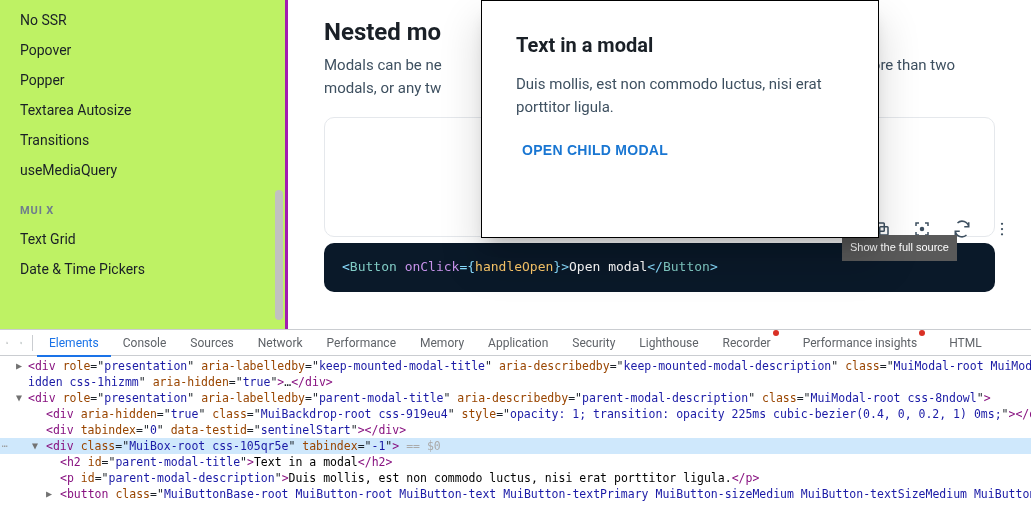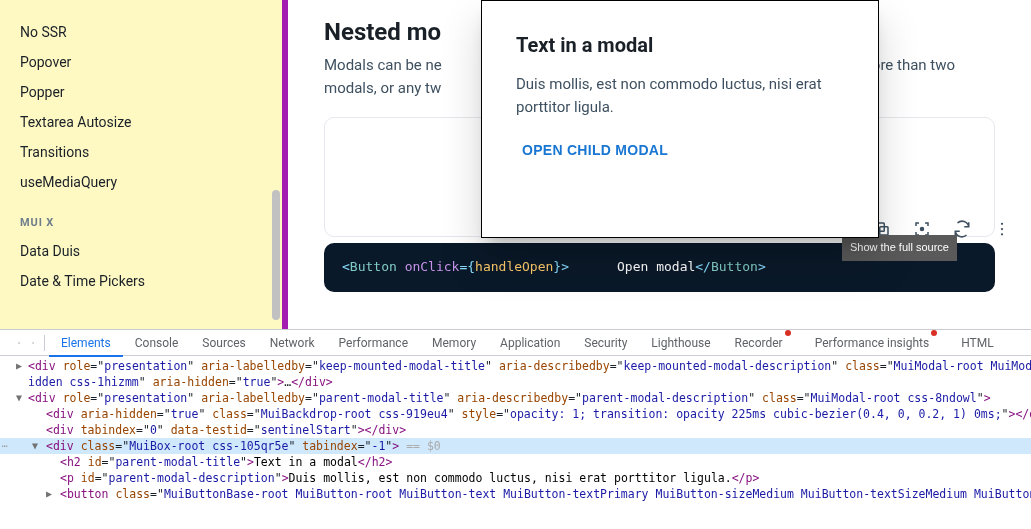--- a/index.html
+++ b/index.html
@@ -1,47 +1,47 @@
 <!DOCTYPE html>
 <html><head>
 <meta charset="utf-8">
 <style>
 * { box-sizing: border-box; margin: 0; padding: 0; }
 body { font-family: -apple-system, BlinkMacSystemFont, "Segoe UI", Roboto, sans-serif; font-size: 14px; color: #1a2027; overflow: hidden; width: 1031px; height: 529px; }
 
 .top-app { display: flex; height: 329px; background: #fff; position: relative; }
-.sidebar { width: 288px; background: #fef9c3; border-right: 6px solid #a21caf; padding: 16px 8px; overflow-y: auto; position: relative; }
+.sidebar { width: 288px; background: #bef264; border-right: 3px solid #a21caf; padding: 4px 8px; overflow-y: auto; position: relative; }
 .sidebar-scrollbar { position: absolute; right: 2px; top: 190px; width: 8px; height: 130px; background: #c1c1c1; border-radius: 4px; }
 .sidebar-item { padding: 6px 12px; font-size: 14px; color: #1a2027; cursor: pointer; border-radius: 6px; margin: 2px 0; }
 .sidebar-heading { padding: 18px 12px 6px; font-size: 11px; font-weight: 700; color: #6f7e8c; letter-spacing: 0.08em; }
 
 .main { flex: 1; padding: 0 36px; position: relative; overflow: hidden; }
 .page-title { font-size: 24px; font-weight: 700; margin-top: 18px; color: #1a2027; }
 .page-desc { font-size: 15px; color: #3e5060; margin-top: 8px; line-height: 1.5; }
 .demo-box { border: 1px solid #e5e8ec; border-radius: 10px; margin-top: 18px; height: 120px; }
 
 .toolbar { position: absolute; right: 20px; top: 220px; display: flex; gap: 22px; align-items: center; }
 .toolbar-icon { width: 18px; height: 18px; color: #3e5060; cursor: pointer; }
 
 .code-block { background: #0a1929; border-radius: 10px; margin-top: 6px; padding: 14px 18px; font-family: Consolas, Monaco, monospace; font-size: 13px; line-height: 1.6; position: relative; }
 .code-line { white-space: pre; color: #b2bac2; }
 .tok-tag { color: #80cbc4; }
 .tok-attr { color: #c792ea; }
 .tok-brace { color: #89ddff; }
 .tok-fn { color: #ffcb6b; }
-.tok-txt { color: #fff; margin-left: 48px; }
+.tok-txt { color: #fff; }
 .tooltip { position: absolute; right: 38px; top: -8px; background: #5a5a5a; color: #fff; font-size: 11px; padding: 4px 8px; border-radius: 0; font-family: -apple-system, sans-serif; }
 
 .modal-overlay { position: absolute; left: 481px; top: 0; width: 398px; height: 238px; background: #fff; box-shadow: 0 11px 15px -7px rgba(0,0,0,.2), 0 24px 38px 3px rgba(0,0,0,.14); padding: 32px 34px 24px; z-index: 10; border: 1px solid #000; }
 .modal-title { font-size: 20px; font-weight: 700; color: #1a2027; }
 .modal-desc { font-size: 15px; color: #3e5060; margin-top: 16px; line-height: 1.5; }
 .modal-btn { margin-top: 16px; color: #1976d2; font-weight: 600; font-size: 14px; letter-spacing: 0.02em; background: none; border: none; cursor: pointer; padding: 8px 6px; }
 
 .devtools { height: 200px; border-top: 1px solid #cacdd1; display: flex; flex-direction: column; font-size: 12px; background: #fff; }
-.dt-tabs { display: flex; align-items: center; height: 26px; border-bottom: 1px solid #cacdd1; padding: 0 12px; gap: 0; }
+.dt-tabs { display: flex; align-items: center; height: 26px; border-bottom: 1px solid #cacdd1; padding: 0 0; gap: 0; }
 .dt-tab { padding: 0 12px; height: 26px; line-height: 26px; color: #5f6368; cursor: pointer; font-size: 12px; position: relative; }
 .dt-tab.active { color: #1a73e8; }
 .dt-tab.active::after { content: ""; position: absolute; bottom: -1px; left: 0; right: 0; height: 2px; background: #1a73e8; }
 .dt-tab-icon { width: 14px; height: 14px; padding: 0 6px; display: flex; align-items: center; color: #5f6368; }
 .dt-beta { width: 6px; height: 6px; background: #d93025; border-radius: 50%; display: inline-block; vertical-align: top; margin-left: 2px; }
 .dt-divider { width: 1px; height: 16px; background: #cacdd1; margin: 0 4px; }
 
 .dt-body { flex: 1; overflow: auto; font-family: Consolas, Monaco, monospace; font-size: 11.5px; line-height: 16px; padding: 2px 0; }
 .dt-line { white-space: pre; padding: 0 4px 0 20px; position: relative; }
 .dt-line.selected { background: #cfe8fc; }
@@ -60,21 +60,21 @@
 
 <div class="top-app">
   <div class="sidebar">
     <div class="sidebar-item">No SSR</div>
     <div class="sidebar-item">Popover</div>
     <div class="sidebar-item">Popper</div>
     <div class="sidebar-item">Textarea Autosize</div>
     <div class="sidebar-item">Transitions</div>
     <div class="sidebar-item">useMediaQuery</div>
     <div class="sidebar-heading">MUI X</div>
-    <div class="sidebar-item">Data Duis</div>
+    <div class="sidebar-item">Text Grid</div>
     <div class="sidebar-item">Date &amp; Time Pickers</div>
     <div class="sidebar-scrollbar"></div>
   </div>
 
   <div class="main">
     <h2 class="page-title">Nested mo</h2>
     <p class="page-desc">
       <span>Modals can be ne</span>
       <span style="display:inline-block; width:392px;"></span>
       <span>of more than two modals, or any tw</span>

